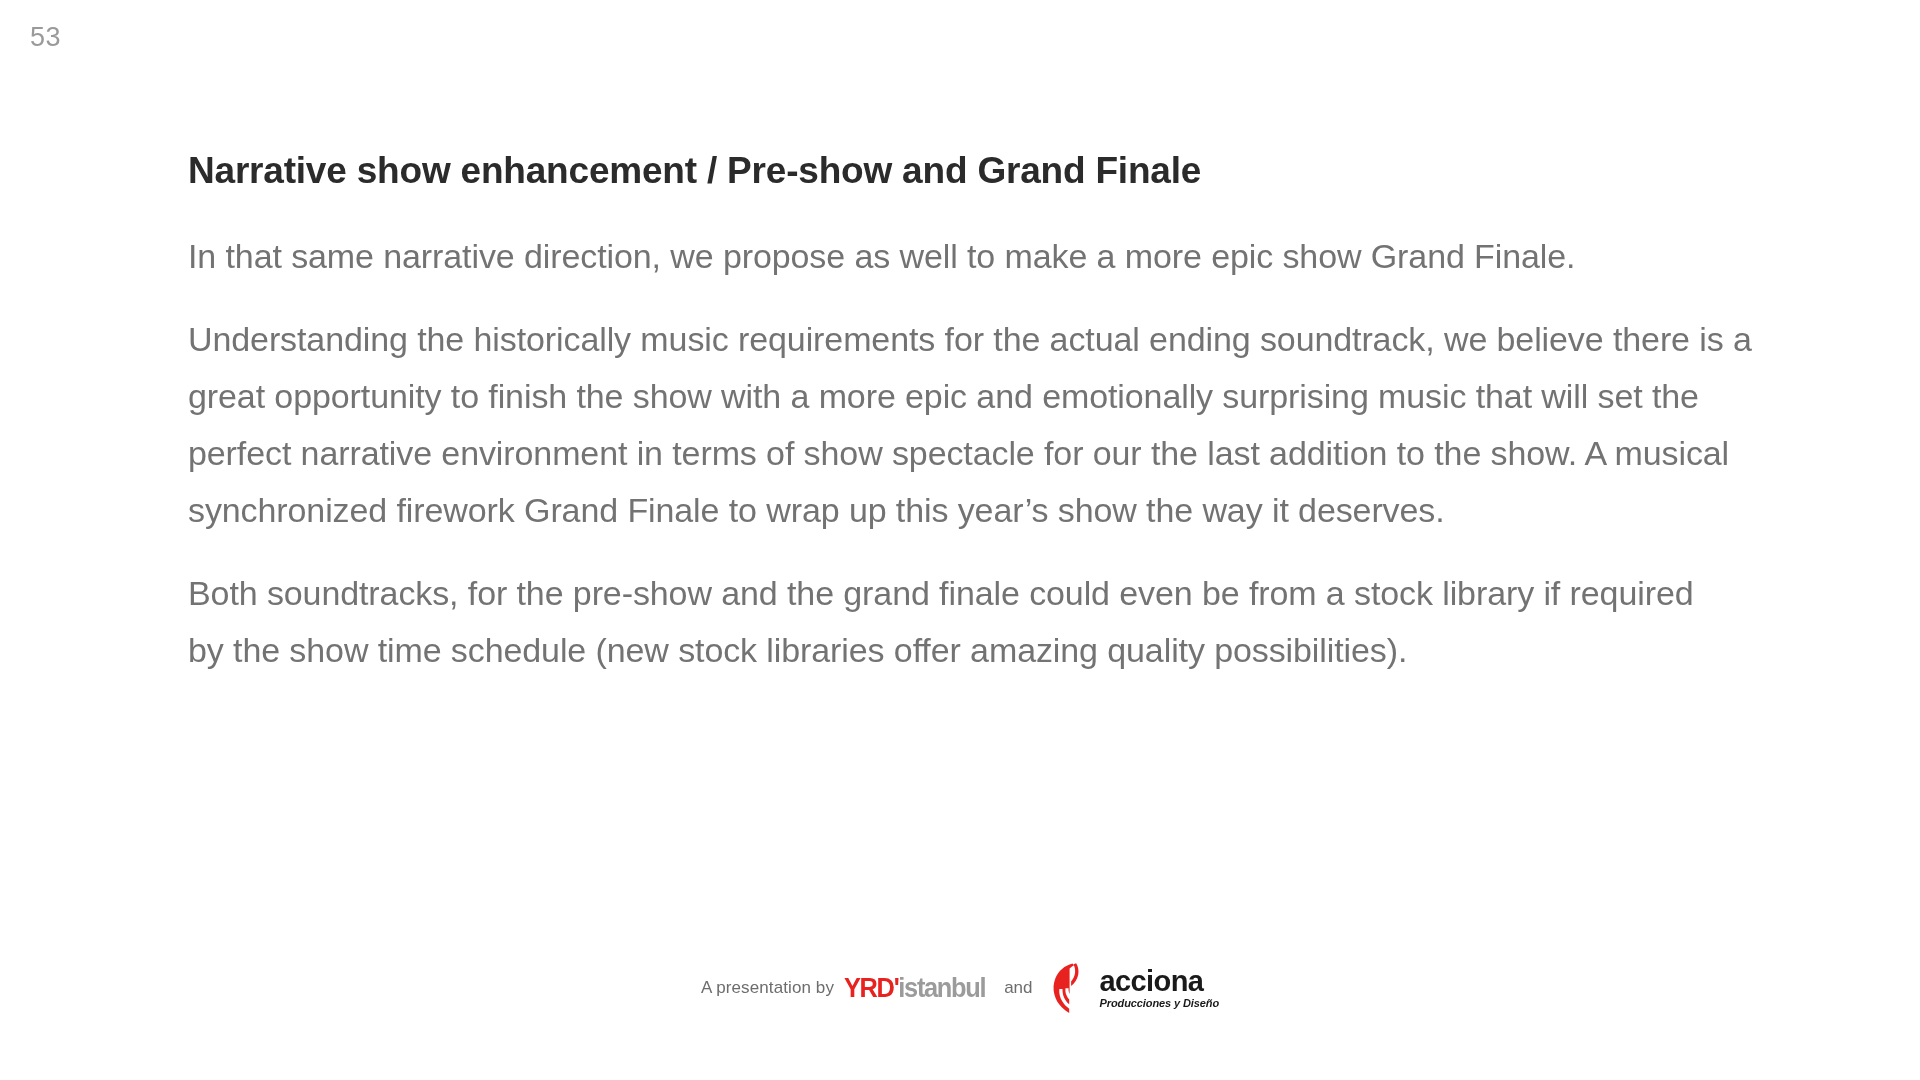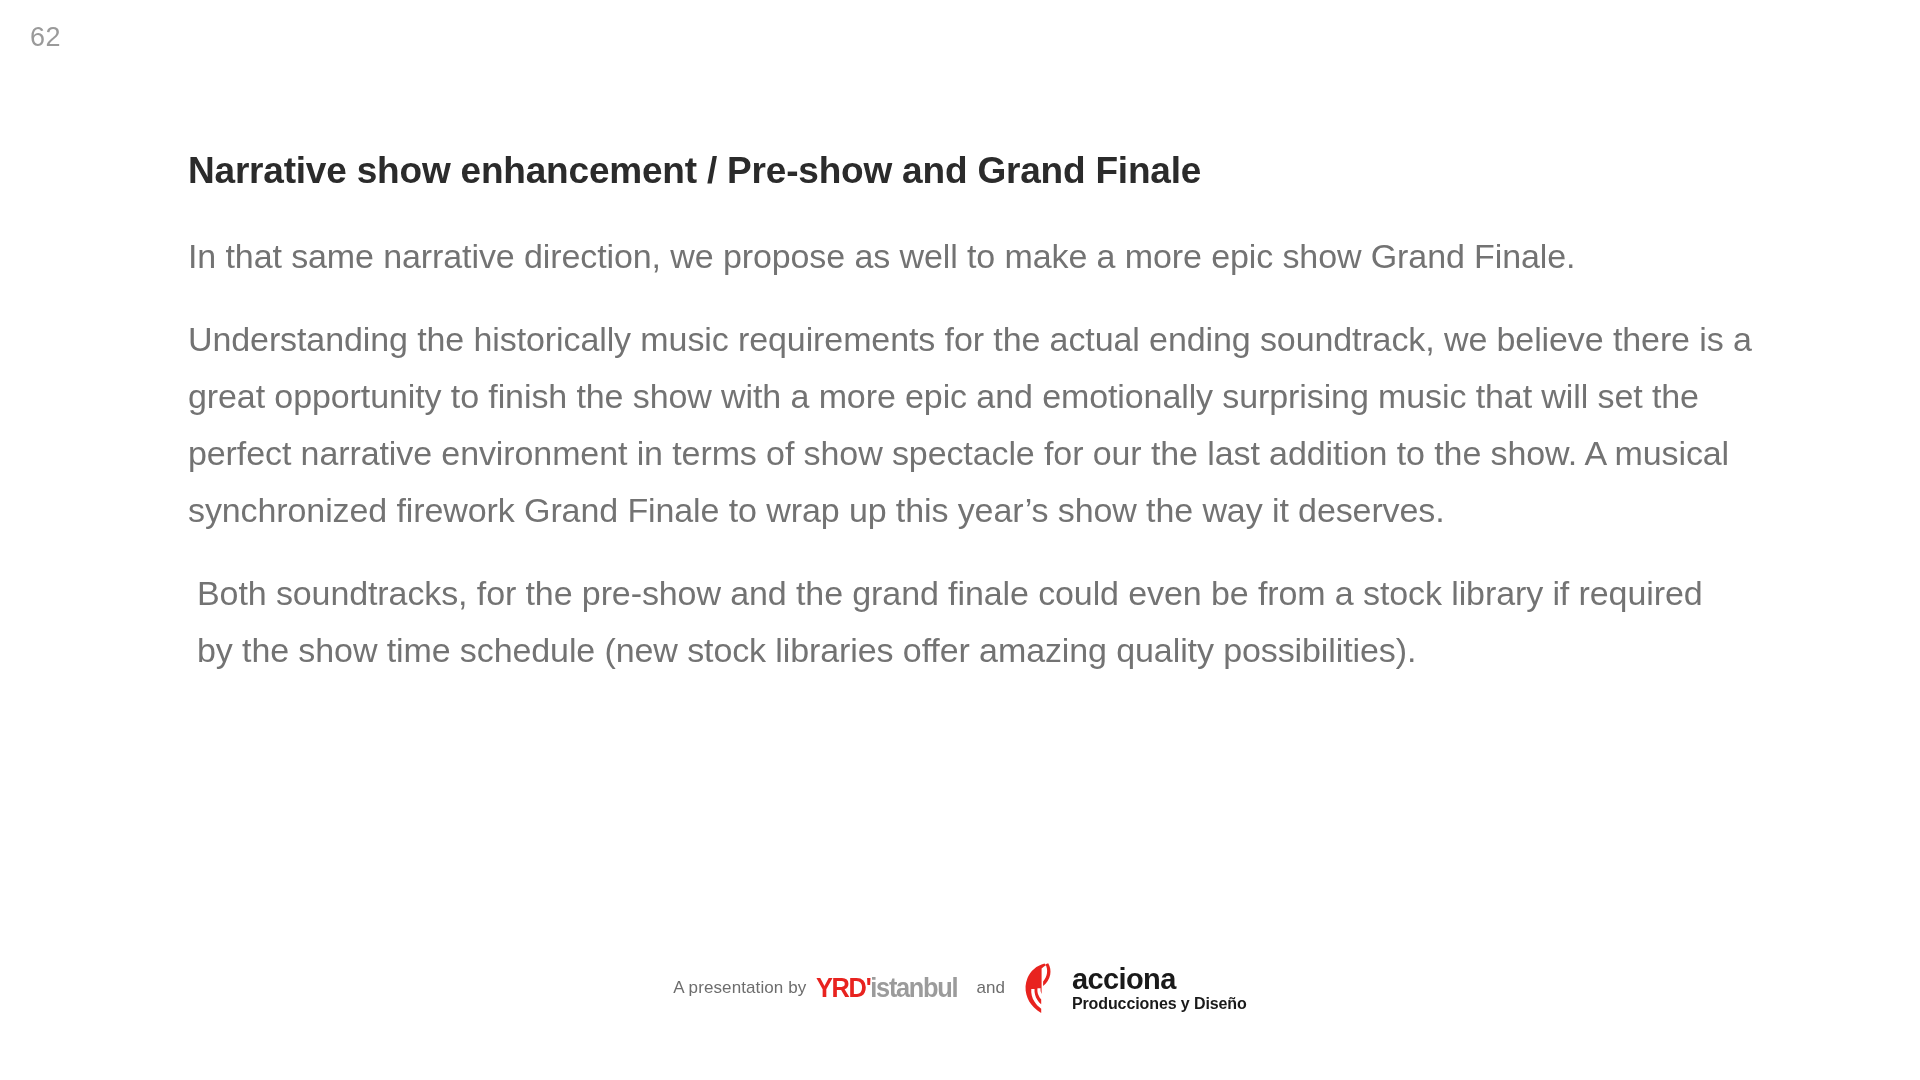--- a/index.html
+++ b/index.html
@@ -48,21 +48,21 @@
     font-size: 34px;
     line-height: 57px;
     color: #737373;
     font-weight: 400;
     letter-spacing: -0.1px;
     margin: 0 0 26px 0;
     max-width: 1600px;
   }
   .paragraph.p1 { max-width: 1570px; }
   .paragraph.p2 { max-width: 1610px; }
-  .paragraph.p3 { max-width: 1540px; margin-left: 9px; }
+  .paragraph.p3 { max-width: 1540px; }
 
   
   .footer {
     position: absolute;
     left: 0;
     right: 0;
     top: 962px;
     display: flex;
     align-items: center;
     justify-content: center;
@@ -116,32 +116,33 @@
     margin-left: 16px;
   }
   .acciona-name {
     font-size: 29px;
     font-weight: 700;
     color: #1a1a1a;
     letter-spacing: -0.6px;
     line-height: 1;
   }
   .acciona-tag {
-    font-size: 16px;
+    font-size: 11px;
     font-weight: 600;
     color: #1a1a1a;
     letter-spacing: -0.1px;
     margin-top: 2px;
     line-height: 1;
+    font-style: italic;
   }
 </style>
 </head>
 <body>
 
-<div class="page-number">62</div>
+<div class="page-number">53</div>
 
 <div class="slide-body">
 
   <h1 class="slide-title">Narrative show enhancement / Pre-show and Grand Finale</h1>
 
   <p class="paragraph p1">In that same narrative direction, we propose as well to make a more epic show Grand Finale.</p>
 
   <p class="paragraph p2">Understanding the historically music requirements for the actual ending soundtrack, we believe there is a great opportunity to finish the show with a more epic and emotionally surprising music that will set the perfect narrative environment in terms of show spectacle for our the last addition to the show. A musical synchronized firework Grand Finale to wrap up this year’s show the way it deserves.</p>
 
   <p class="paragraph p3">Both soundtracks, for the pre-show and the grand finale could even be from a stock library if required by the show time schedule (new stock libraries offer amazing quality possibilities).</p>

